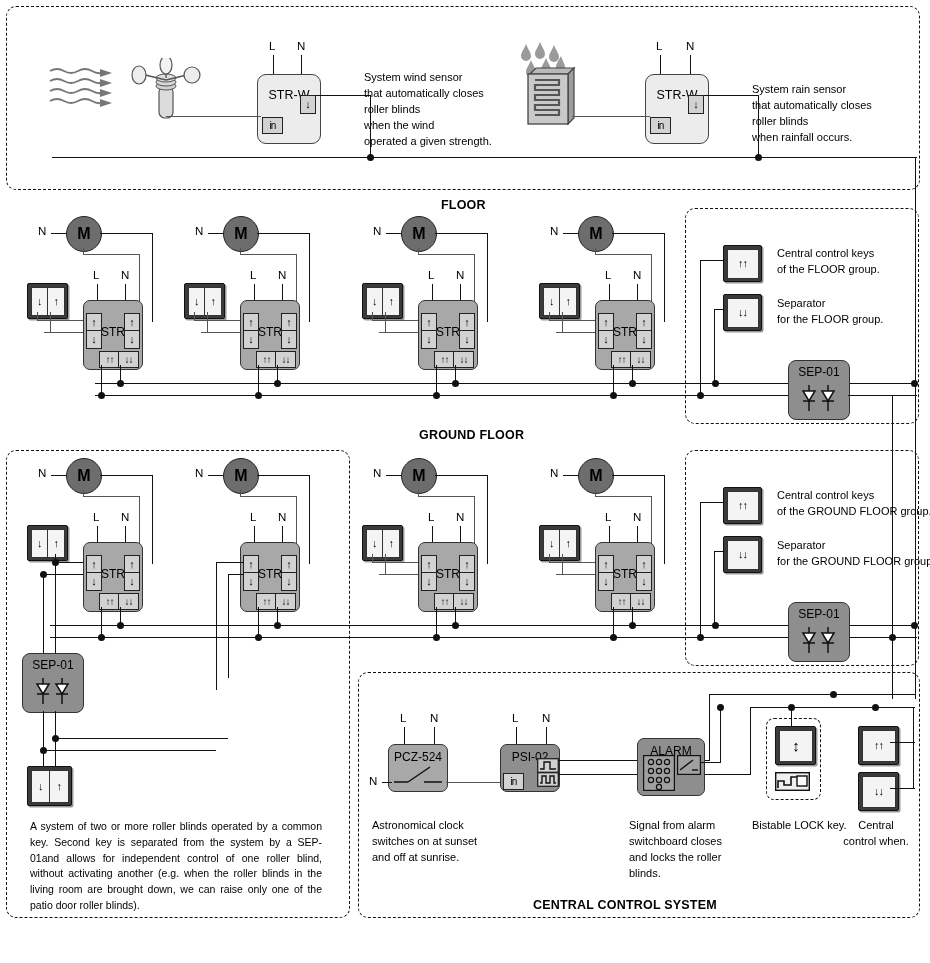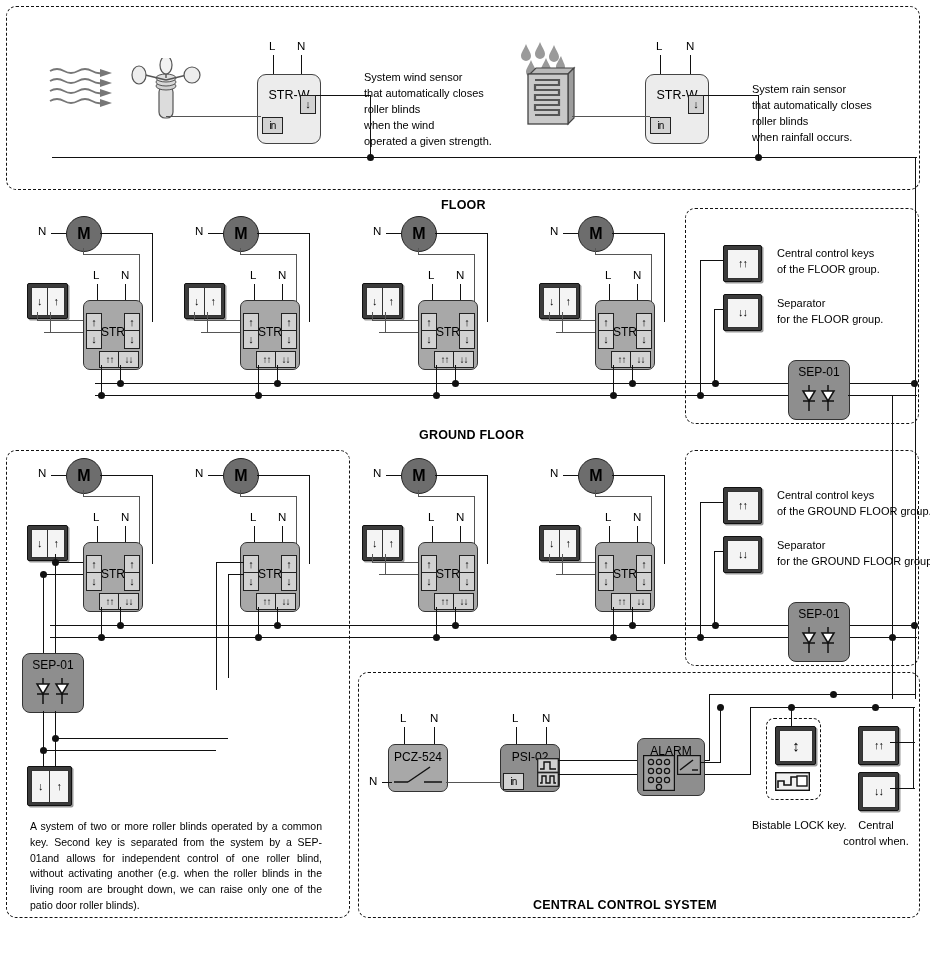--- a/index.html
+++ b/index.html
@@ -543,20 +543,21 @@
     <div class="nm">PCZ-524</div>
   </div>
   <svg class="abs" style="left:394px;top:764px;" width="48" height="22" viewBox="0 0 48 22">
     <line x1="0" y1="18" x2="14" y2="18" stroke="#111" stroke-width="1.5"></line>
     <line x1="14" y1="18" x2="36" y2="3" stroke="#111" stroke-width="1.5"></line>
     <line x1="30" y1="18" x2="48" y2="18" stroke="#111" stroke-width="1.5"></line>
   </svg>
   <div class="tinylbl" style="left:369px;top:775px;">N</div>
   <div class="wh" style="left:382px;top:782px;width:10px;"></div>
   <div class="wh-g" style="left:446px;top:782px;width:57px;"></div>
+  <div class="lbl" style="left:372px;top:818px;"><span>Astronomical clock</span><br><span>switches on at sunset</span><br><span>and off at sunrise.</span></div>
 
   <div class="tinylbl" style="left:512px;top:712px;">L</div>
   <div class="tinylbl" style="left:542px;top:712px;">N</div>
   <div class="wv" style="left:516px;top:727px;height:17px;"></div>
   <div class="wv" style="left:546px;top:727px;height:17px;"></div>
   <div class="devbox" style="left:500px;top:744px;width:58px;height:46px;background:#8e8e8e;">
     <div class="nm">PSI-02</div>
     <div class="termwide" style="left:2px;top:28px;">in</div>
     <svg class="abs" style="left:36px;top:13px;" width="22" height="15" viewBox="0 0 22 15">
       <rect x="0.7" y="0.7" width="20.6" height="13.6" fill="#d2d2d2" stroke="#222" stroke-width="1.3"></rect>
@@ -595,20 +596,21 @@
     </g>
   </svg>
   <svg class="abs" style="left:677px;top:755px;" width="24" height="20" viewBox="0 0 24 20">
     <rect x="0.6" y="0.6" width="22.8" height="18.8" fill="#a0a0a0" stroke="#111" stroke-width="1.2"></rect>
     <line x1="3" y1="15" x2="16" y2="5" stroke="#111" stroke-width="1.4"></line>
     <line x1="15" y1="15" x2="21" y2="15" stroke="#111" stroke-width="1.4"></line>
   </svg>
   <div class="wh" style="left:700px;top:762px;width:21px;"></div>
   <div class="wv" style="left:720px;top:707px;height:56px;"></div>
   <div class="dot" style="left:717px;top:704px;"></div>
+  <div class="lbl" style="left:629px;top:818px;"><span>Signal from alarm</span><br><span>switchboard closes</span><br><span>and locks the roller</span><br><span>blinds.</span></div>
 
   <div class="dashbox" style="left:766px;top:718px;width:53px;height:80px;border-radius:8px;"></div>
   <div class="key" style="left:775px;top:726px;width:34px;height:32px;">
     <div class="inner" style="font-size:15px;">↕</div>
   </div>
   <svg class="abs" style="left:775px;top:772px;" width="35" height="19" viewBox="0 0 35 19">
     <rect x="0.7" y="0.7" width="33.6" height="17.6" fill="#f0f0f0" stroke="#111" stroke-width="1.4"></rect>
     <path d="M3,16 L3,9 L9,9 L9,13 L16,13 L16,5 L22,5" fill="none" stroke="#111" stroke-width="1.6"></path>
     <rect x="22" y="4" width="10" height="10" fill="#fff" stroke="#111" stroke-width="1.4"></rect>
   </svg>

